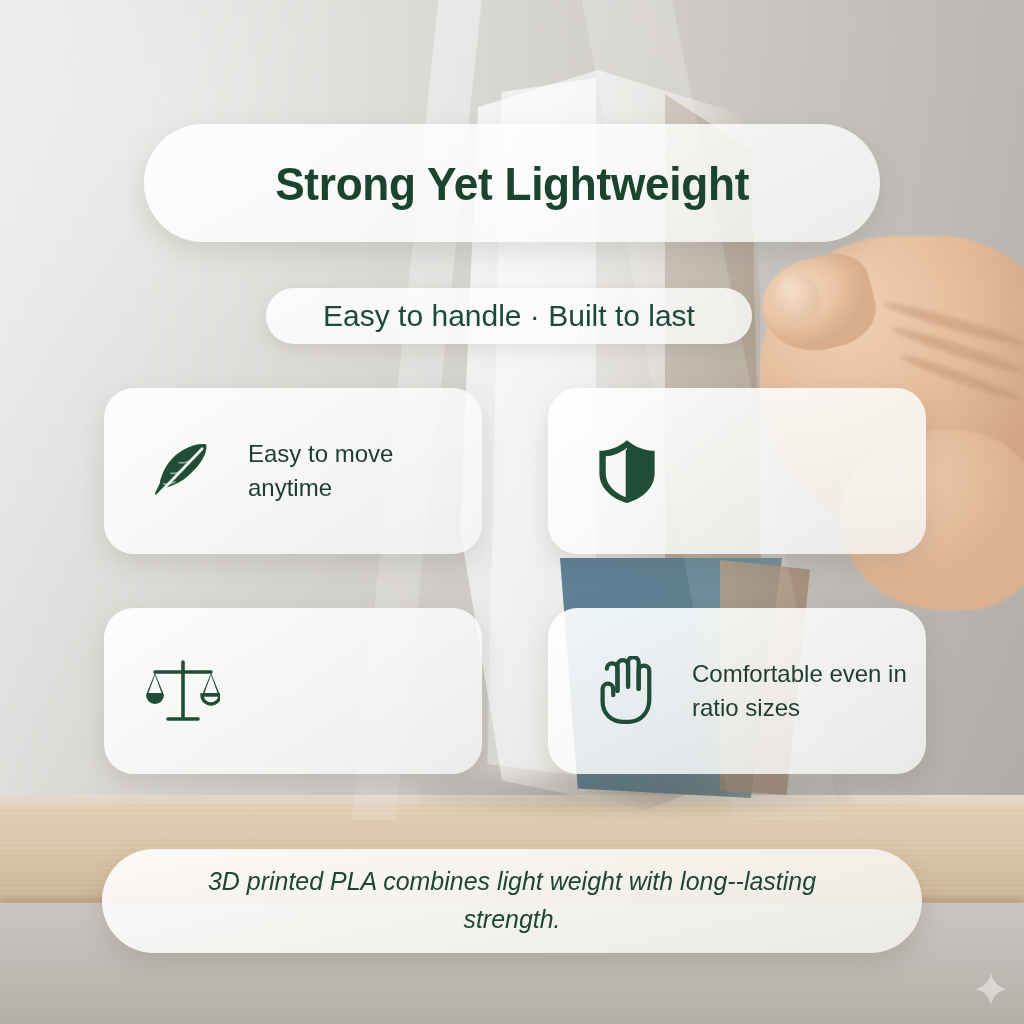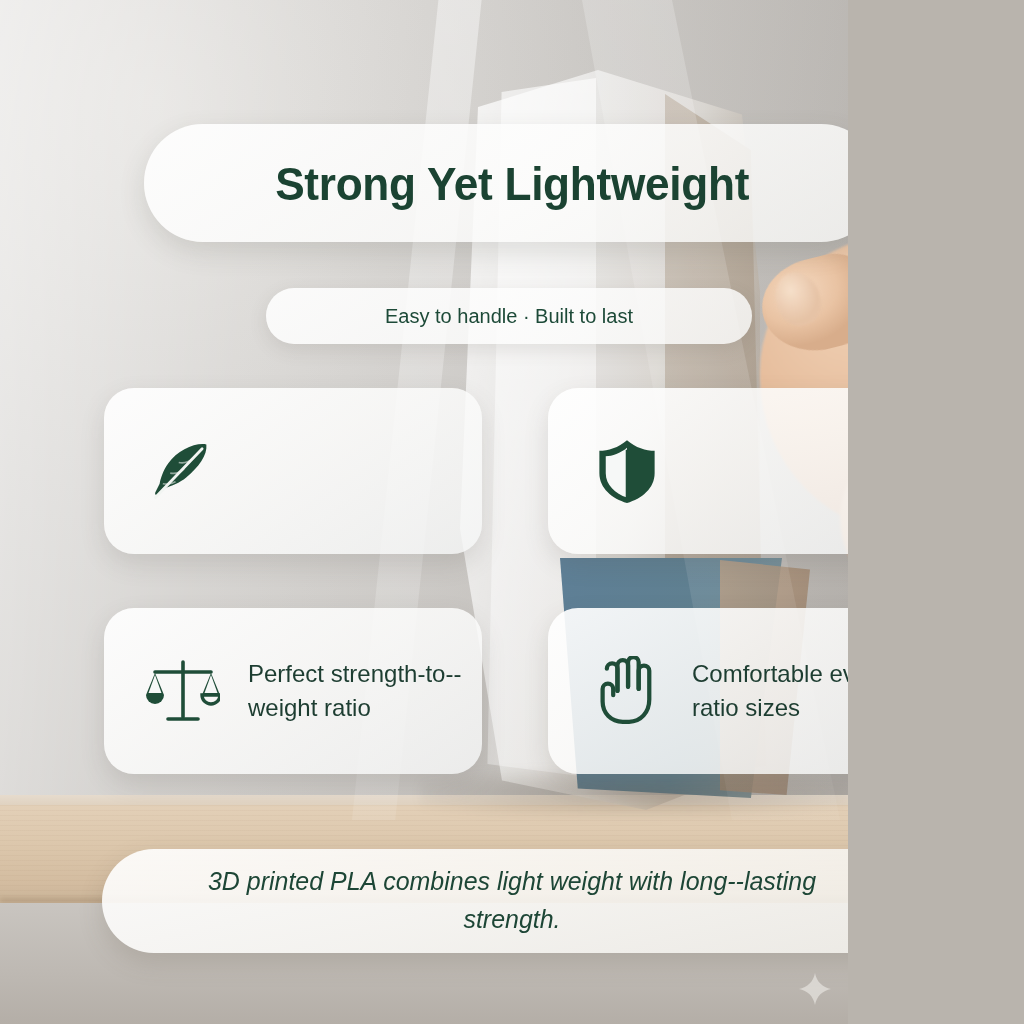--- a/index.html
+++ b/index.html
@@ -2,21 +2,21 @@
 <html><head>
 <meta charset="utf-8">
 <style>
   html, body {
     margin: 0;
     padding: 0;
     background: #b9b4ad;
   }
   #stage {
     position: relative;
-    width: 848px;
+    width: 1024px;
     height: 1024px;
     overflow: hidden;
     font-family: "Liberation Sans", sans-serif;
     background: #d6d4d1;
   }
 
   
   .bg-wall {
     position: absolute;
     inset: 0;
@@ -190,21 +190,21 @@
     position: absolute;
     left: 266px; top: 288px;
     width: 486px; height: 56px;
     border-radius: 28px;
     background: linear-gradient(160deg, rgba(255,255,255,0.88) 0%, rgba(250,250,249,0.82) 100%);
     box-shadow: 0 6px 18px rgba(90,84,76,0.13);
     display: flex; align-items: center; justify-content: center;
   }
   .sub-text {
     color: #1d4a38;
-    font-size: 20px;
+    font-size: 30px;
     font-weight: 400;
     white-space: nowrap;
   }
 
   .card-grid {
     position: absolute;
     left: 104px; top: 388px;
     width: 822px;
     display: grid;
     grid-template-columns: 378px 378px;
@@ -306,20 +306,21 @@
     <div class="card-grid">
 
       <div class="card">
         <span class="card-icon">
           <svg width="68" height="68" viewBox="0 0 64 64" aria-hidden="true">
             <path d="M54 7C44 5 27 12 18 25c-5 7-7 14-8 19l-4 8c-1 2 1 4 3 2l6-6c6-2 14-5 20-10C47 28 55 17 54 7z" fill="#1f4d38"></path>
             <path d="M6 57L50 11" stroke="#f2f5f2" stroke-width="2.6" stroke-linecap="round" fill="none"></path>
             <path d="M13 44c5 1 9 0 12-2M20 34c5 1 10-1 13-4M28 24c5 1 10-1 13-4" stroke="#f2f5f2" stroke-width="1.6" fill="none" opacity="0.55"></path>
           </svg>
         </span>
+        <span class="card-label">Easy to move anytime</span>
       </div>
 
       <div class="card">
         <span class="card-icon">
           <svg width="64" height="68" viewBox="0 0 60 64" aria-hidden="true">
             <path d="M30 3C22 10 12 13 4 13v21c0 14 12 24 26 28 14-4 26-14 26-28V13c-8 0-18-3-26-10z" fill="#1f4d38"></path>
             <path d="M30 10c-6 5-14 8-20 8v16c0 11 9 19 20 23V10z" fill="#f6f8f7"></path>
             <path d="M30 12v46" stroke="#1f4d38" stroke-width="2.4" fill="none"></path>
           </svg>
         </span>
@@ -334,21 +335,20 @@
               <path d="M22 62h30"></path>
             </g>
             <path d="M9 16L0 38h18z" fill="#1f4d38"></path>
             <path d="M0 38a9 9 0 0 0 18 0z" fill="#1f4d38"></path>
             <path d="M9 18L2.5 36h13z" fill="#f6f8f7"></path>
             <path d="M65 16L56 38h18z" fill="#1f4d38"></path>
             <path d="M65 18L58.5 36h13z" fill="#f6f8f7"></path>
             <path d="M56 38a9 9 0 0 0 18 0z" fill="none" stroke="#1f4d38" stroke-width="3.4"></path>
           </svg>
         </span>
-        <span class="card-label">Perfect strength-to--weight ratio</span>
       </div>
 
       <div class="card">
         <span class="card-icon">
           <svg width="66" height="70" viewBox="0 0 60 66" aria-hidden="true">
             <g fill="none" stroke="#1f4d38" stroke-width="4" stroke-linecap="round" stroke-linejoin="round">
               <path d="M21 33V9a5 5 0 0 1 10 0v20"></path>
               <path d="M31 29V6a5 5 0 0 1 10 0v25"></path>
               <path d="M41 31V14a5 5 0 0 1 10 0v27c0 12-8 21-19 21h-6C15 62 7 54 7 43V31a5 5 0 0 1 10 0v6"></path>
               <path d="M21 33V12a5 5 0 0 0-10 0"></path>

